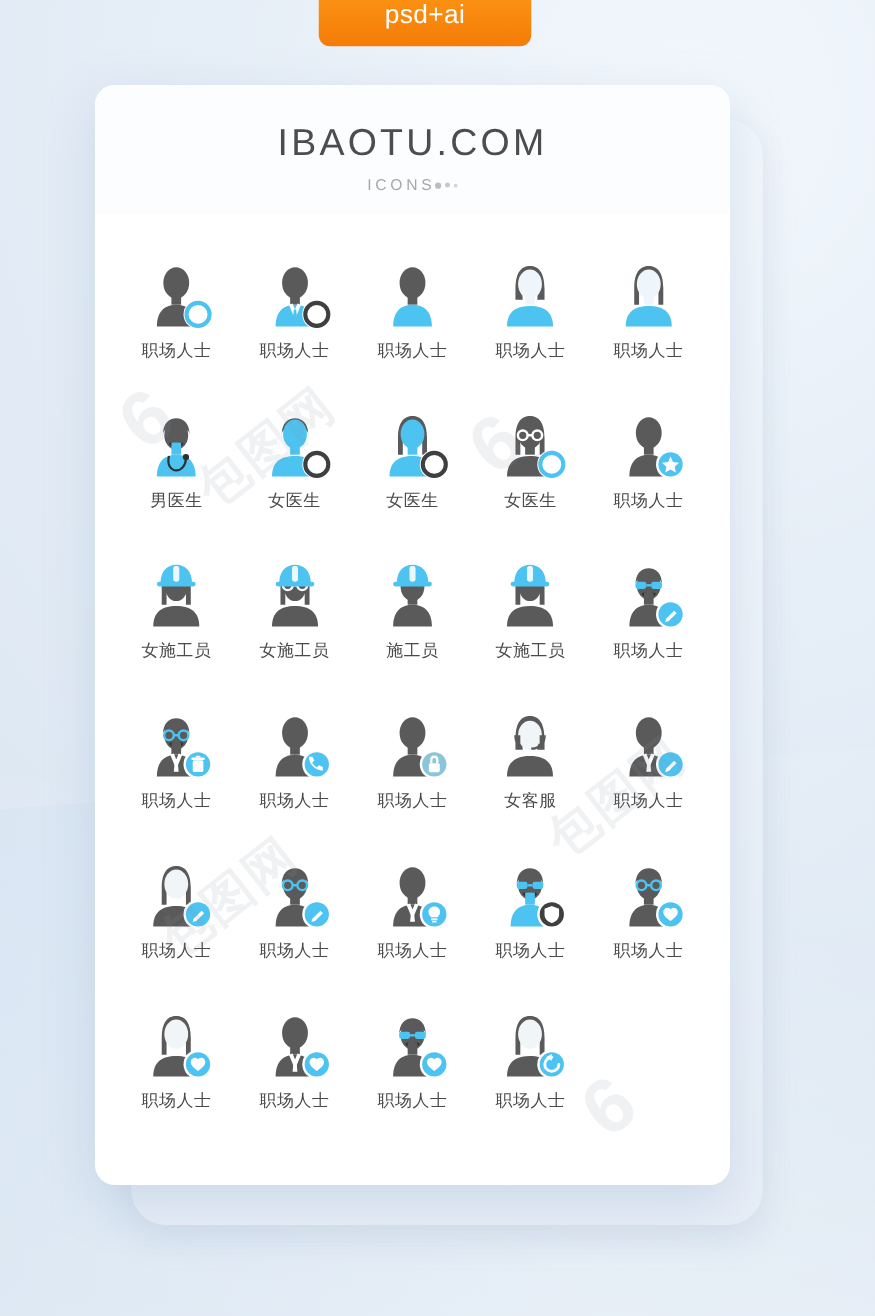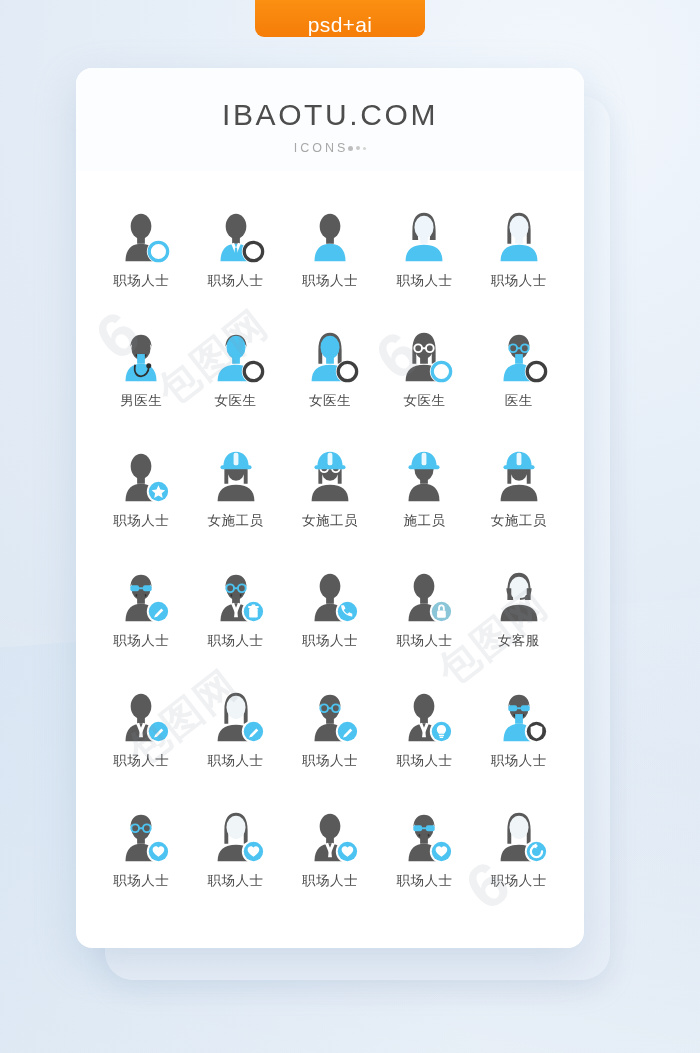--- a/index.html
+++ b/index.html
@@ -22,21 +22,21 @@
     content:"";position:absolute;left:-20%;bottom:-14%;width:150%;height:55%;
     background:linear-gradient(100deg, rgba(214,228,242,.85) 0%, rgba(236,243,250,.2) 60%, rgba(255,255,255,0) 100%);
     transform:rotate(-4deg);
   }
 
   .badge-psd{
     position:absolute;left:255px;top:0;width:170px;height:37px;
     background:linear-gradient(180deg,#fb9012 0%,#f57c08 100%);
     border-radius:0 0 9px 9px;
     color:#fff;font-size:21px;letter-spacing:.3px;
-    display:flex;align-items:flex-end;justify-content:center;
+    display:flex;align-items:flex-start;justify-content:center;
     z-index:9;
   }
 
   .card-back{
     position:absolute;left:105px;top:96px;width:505px;height:884px;
     background:linear-gradient(180deg,#f2f7fc 0%,#e7eef7 100%);
     border-radius:28px;
     box-shadow:0 10px 26px rgba(150,175,200,.22);
   }
   .card{
@@ -220,38 +220,20 @@
   <path d="M32 41 L27 47 L32 52 L37 47 Z" fill="#fff" opacity=".0"></path>
           <g transform="translate(38,36)">
             <circle cx="12" cy="12" r="12" fill="#fff"></circle>
   <circle cx="12" cy="12" r="9.5" fill="none" stroke="#4cc3f0" stroke-width="3.4"></circle>
           </g>
         </svg>
         <div class="cell-label">女医生</div>
       </div>
       <div class="cell">
         <svg class="glyph" viewBox="0 0 64 64">
-          <path d="M21 24 C21 14 26 10 32 10 C38 10 43 14 43 24 C43 19 38 17 32 17 C26 17 21 19 21 24 Z" fill="#5a5a5a"></path>
-          <ellipse cx="32" cy="23" rx="9.84" ry="12" fill="#5a5a5a"></ellipse>
-          <g fill="none" stroke="#4cc3f0" stroke-width="2">
-   <circle cx="26" cy="24" r="4"></circle>
-            <circle cx="38" cy="24" r="4"></circle>
-            <path d="M30 24 L34 24"></path>
-          </g>
-          <rect x="28" y="30" width="8" height="10" fill="#4cc3f0"></rect>
-          <path d="M16 58 C16 45 23 40 32 40 C41 40 48 45 48 58 Z" fill="#4cc3f0"></path>
-          <g transform="translate(38,36)">
-            <circle cx="12" cy="12" r="12" fill="#fff"></circle>
-  <circle cx="12" cy="12" r="9.5" fill="none" stroke="#3f3f3f" stroke-width="3.4"></circle>
-          </g>
-        </svg>
-        <div class="cell-label">医生</div>
-      </div>
-      <div class="cell">
-        <svg class="glyph" viewBox="0 0 64 64">
           <ellipse cx="32" cy="22" rx="10.66" ry="13" fill="#5a5a5a"></ellipse>
           <rect x="28" y="30" width="8" height="10" fill="#5a5a5a"></rect>
           <path d="M16 58 C16 45 23 40 32 40 C41 40 48 45 48 58 Z" fill="#5a5a5a"></path>
           <g transform="translate(38,36)">
             <circle cx="12" cy="12" r="12" fill="#fff"></circle>
   <circle cx="12" cy="12" r="10" fill="#4cc3f0"></circle>
             <path d="M12 5.5 L14 10 L19 10.6 L15.4 13.9 L16.4 18.7 L12 16.2 L7.6 18.7 L8.6 13.9 L5 10.6 L10 10 Z" fill="#fff"></path>
           </g>
         </svg>
         <div class="cell-label">职场人士</div>

